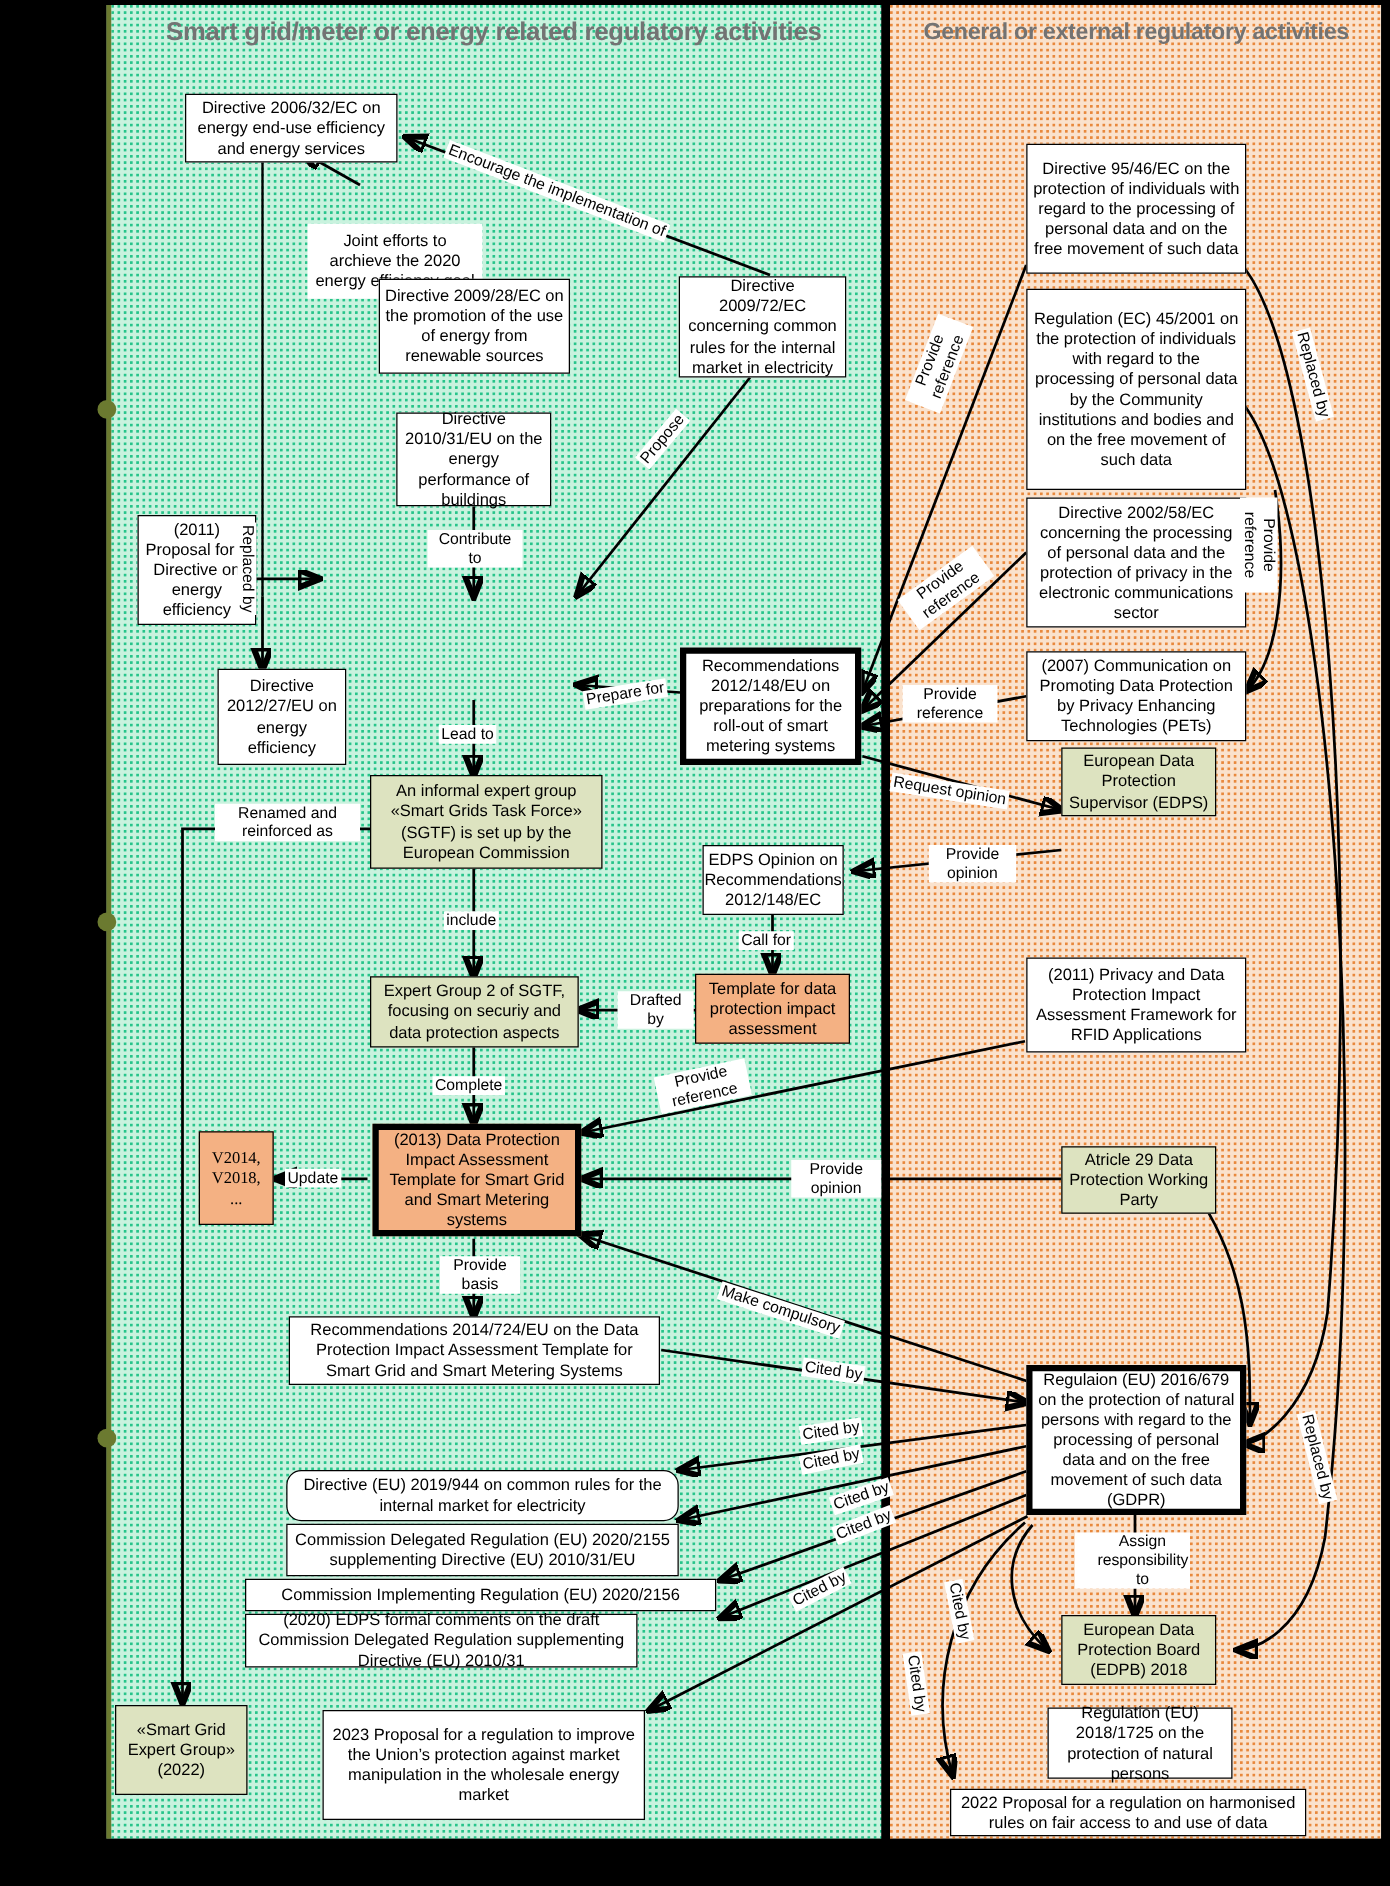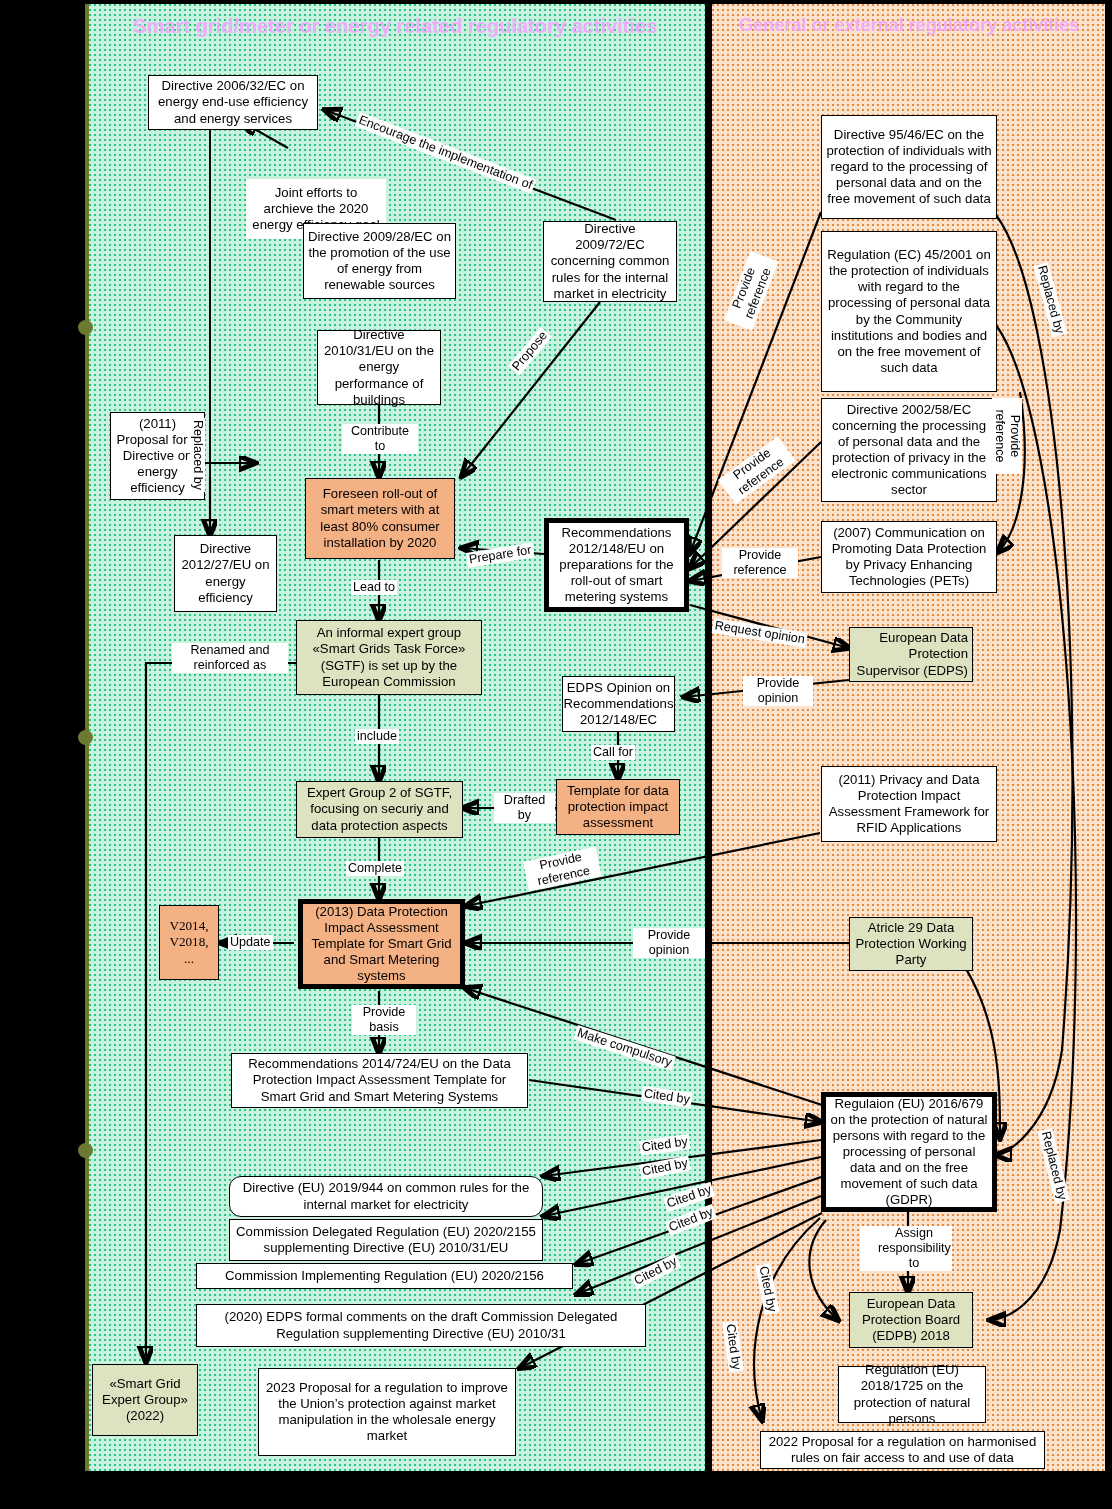--- a/index.html
+++ b/index.html
@@ -26,21 +26,21 @@
   }
   #divider{position:absolute;left:705px;top:0;width:7px;height:1509px;background:#000;}
   #right-edge{position:absolute;left:1105px;top:0;width:7px;height:1509px;background:#000;}
   #bottom-edge{position:absolute;left:0;top:1471px;width:1112px;height:38px;background:#000;}
   #top-edge{position:absolute;left:0;top:0;width:1112px;height:4px;background:#000;}
   #left-edge{position:absolute;left:0;top:0;width:85px;height:1509px;background:#000;}
 
   .spine-dot{position:absolute;left:78px;width:15px;height:15px;border-radius:50%;background:#6b7a30;z-index:6;}
 
   .ptitle{
-    position:absolute;text-align:center;font-weight:bold;color:#f0abfc;
+    position:absolute;text-align:center;font-weight:bold;color:#737373;
     letter-spacing:-0.2px;z-index:4;
   }
   #title-left{left:90px;top:14px;width:610px;font-size:20.5px;}
   #title-right{left:715px;top:14px;width:388px;font-size:18.5px;}
 
   
   .node{
     position:absolute;box-sizing:border-box;border:1.6px solid #000;background:#fff;
     display:flex;align-items:center;justify-content:center;text-align:center;
     font-size:13.2px;line-height:1.22;color:#000;padding:2px 4px;z-index:5;
@@ -172,21 +172,20 @@
   <div class="node" style="left:303px;top:223px;width:153px;height:76px;">Directive 2009/28/EC on the promotion of the use of energy from renewable sources</div>
 
   <div class="node" style="left:543px;top:221px;width:134px;height:81px;text-align:center;">Directive 2009/72/EC concerning common rules for the internal market in electricity</div>
 
   <div class="node" style="left:317px;top:330px;width:124px;height:75px;">Directive 2010/31/EU on the energy performance of buildings</div>
 
   <div class="node" style="left:110px;top:412px;width:95px;height:88px;">(2011) Proposal for a Directive on energy efficiency</div>
 
   <div class="node" style="left:174px;top:535px;width:103px;height:77px;">Directive 2012/27/EU on energy efficiency</div>
 
-  <div class="node orange" style="left:305px;top:478px;width:150px;height:81px;">Foreseen roll-out of smart meters with at least 80% consumer installation by 2020</div>
 
   <div class="node thick" style="left:544px;top:518px;width:145px;height:94px;">Recommendations 2012/148/EU  on preparations for the roll-out of smart metering systems</div>
 
   <div class="node green" style="left:296px;top:620px;width:186px;height:75px;">An informal expert group «Smart Grids Task Force» (SGTF) is set up by the European Commission</div>
 
   <div class="node" style="left:562px;top:676px;width:113px;height:56px;">EDPS Opinion on Recommendations 2012/148/EC</div>
 
   <div class="node green" style="left:296px;top:781px;width:167px;height:57px;">Expert Group 2 of SGTF, focusing on securiy and data protection aspects</div>
 
   <div class="node orange" style="left:556px;top:779px;width:124px;height:56px;">Template for data protection impact assessment</div>
@@ -196,35 +195,35 @@
   <div class="node orange" style="left:159px;top:905px;width:60px;height:75px;font-family:Liberation Serif, serif;">V2014, V2018, ...</div>
 
   <div class="node" style="left:231px;top:1053px;width:297px;height:55px;">Recommendations 2014/724/EU on the Data Protection Impact Assessment Template for Smart Grid and Smart Metering Systems</div>
 
   <div class="node" style="left:229px;top:1176px;width:314px;height:41px;border-radius:12px;">Directive (EU) 2019/944 on common rules for the internal market for electricity</div>
 
   <div class="node" style="left:229px;top:1219px;width:314px;height:42px;">Commission Delegated Regulation (EU) 2020/2155 supplementing Directive (EU) 2010/31/EU</div>
 
   <div class="node" style="left:196px;top:1263px;width:377px;height:26px;">Commission Implementing Regulation (EU) 2020/2156</div>
 
-  <div class="node" style="left:196px;top:1291px;width:450px;height:43px;margin-top:13px;">(2020) EDPS formal comments on the draft Commission Delegated Regulation supplementing Directive (EU) 2010/31</div>
+  <div class="node" style="left:196px;top:1291px;width:314px;height:43px;">(2020) EDPS formal comments on the draft Commission Delegated Regulation supplementing Directive (EU) 2010/31</div>
 
   <div class="node green" style="left:92px;top:1364px;width:106px;height:72px;">«Smart Grid Expert Group» (2022)</div>
 
   <div class="node" style="left:258px;top:1368px;width:258px;height:88px;">2023 Proposal for a regulation to improve the Union’s protection against market manipulation in the wholesale energy market</div>
 
   <div class="node" style="left:821px;top:115px;width:176px;height:104px;">Directive 95/46/EC on the protection of individuals with regard to the processing of personal data and on the free movement of such data</div>
 
   <div class="node" style="left:821px;top:231px;width:176px;height:161px;">Regulation (EC) 45/2001 on the protection of individuals with regard to the processing of personal data by the Community institutions and bodies and on the free movement of such data</div>
 
   <div class="node" style="left:821px;top:398px;width:176px;height:104px;">Directive 2002/58/EC concerning the processing of personal data and the protection of privacy in the electronic communications sector</div>
 
   <div class="node" style="left:821px;top:521px;width:176px;height:72px;">(2007) Communication on Promoting Data Protection by Privacy Enhancing Technologies (PETs)</div>
 
-  <div class="node green" style="left:849px;top:627px;width:124px;height:55px;text-align:right;">European Data Protection Supervisor (EDPS)</div>
+  <div class="node green" style="left:849px;top:598px;width:124px;height:55px;">European Data Protection Supervisor (EDPS)</div>
 
   <div class="node" style="left:821px;top:766px;width:176px;height:76px;">(2011) Privacy and Data Protection Impact Assessment Framework for RFID Applications</div>
 
   <div class="node green" style="left:849px;top:917px;width:124px;height:54px;">Atricle 29 Data Protection Working Party</div>
 
   <div class="node thick" style="left:821px;top:1092px;width:176px;height:120px;">Regulaion (EU) 2016/679 on the protection of natural persons with regard to the processing of personal data and on the free movement of such data (GDPR)</div>
 
   <div class="node green" style="left:849px;top:1292px;width:124px;height:56px;">European Data Protection Board (EDPB) 2018</div>
 
   <div class="node" style="left:838px;top:1366px;width:148px;height:57px;">Regulation (EU) 2018/1725 on the protection of natural persons</div>

